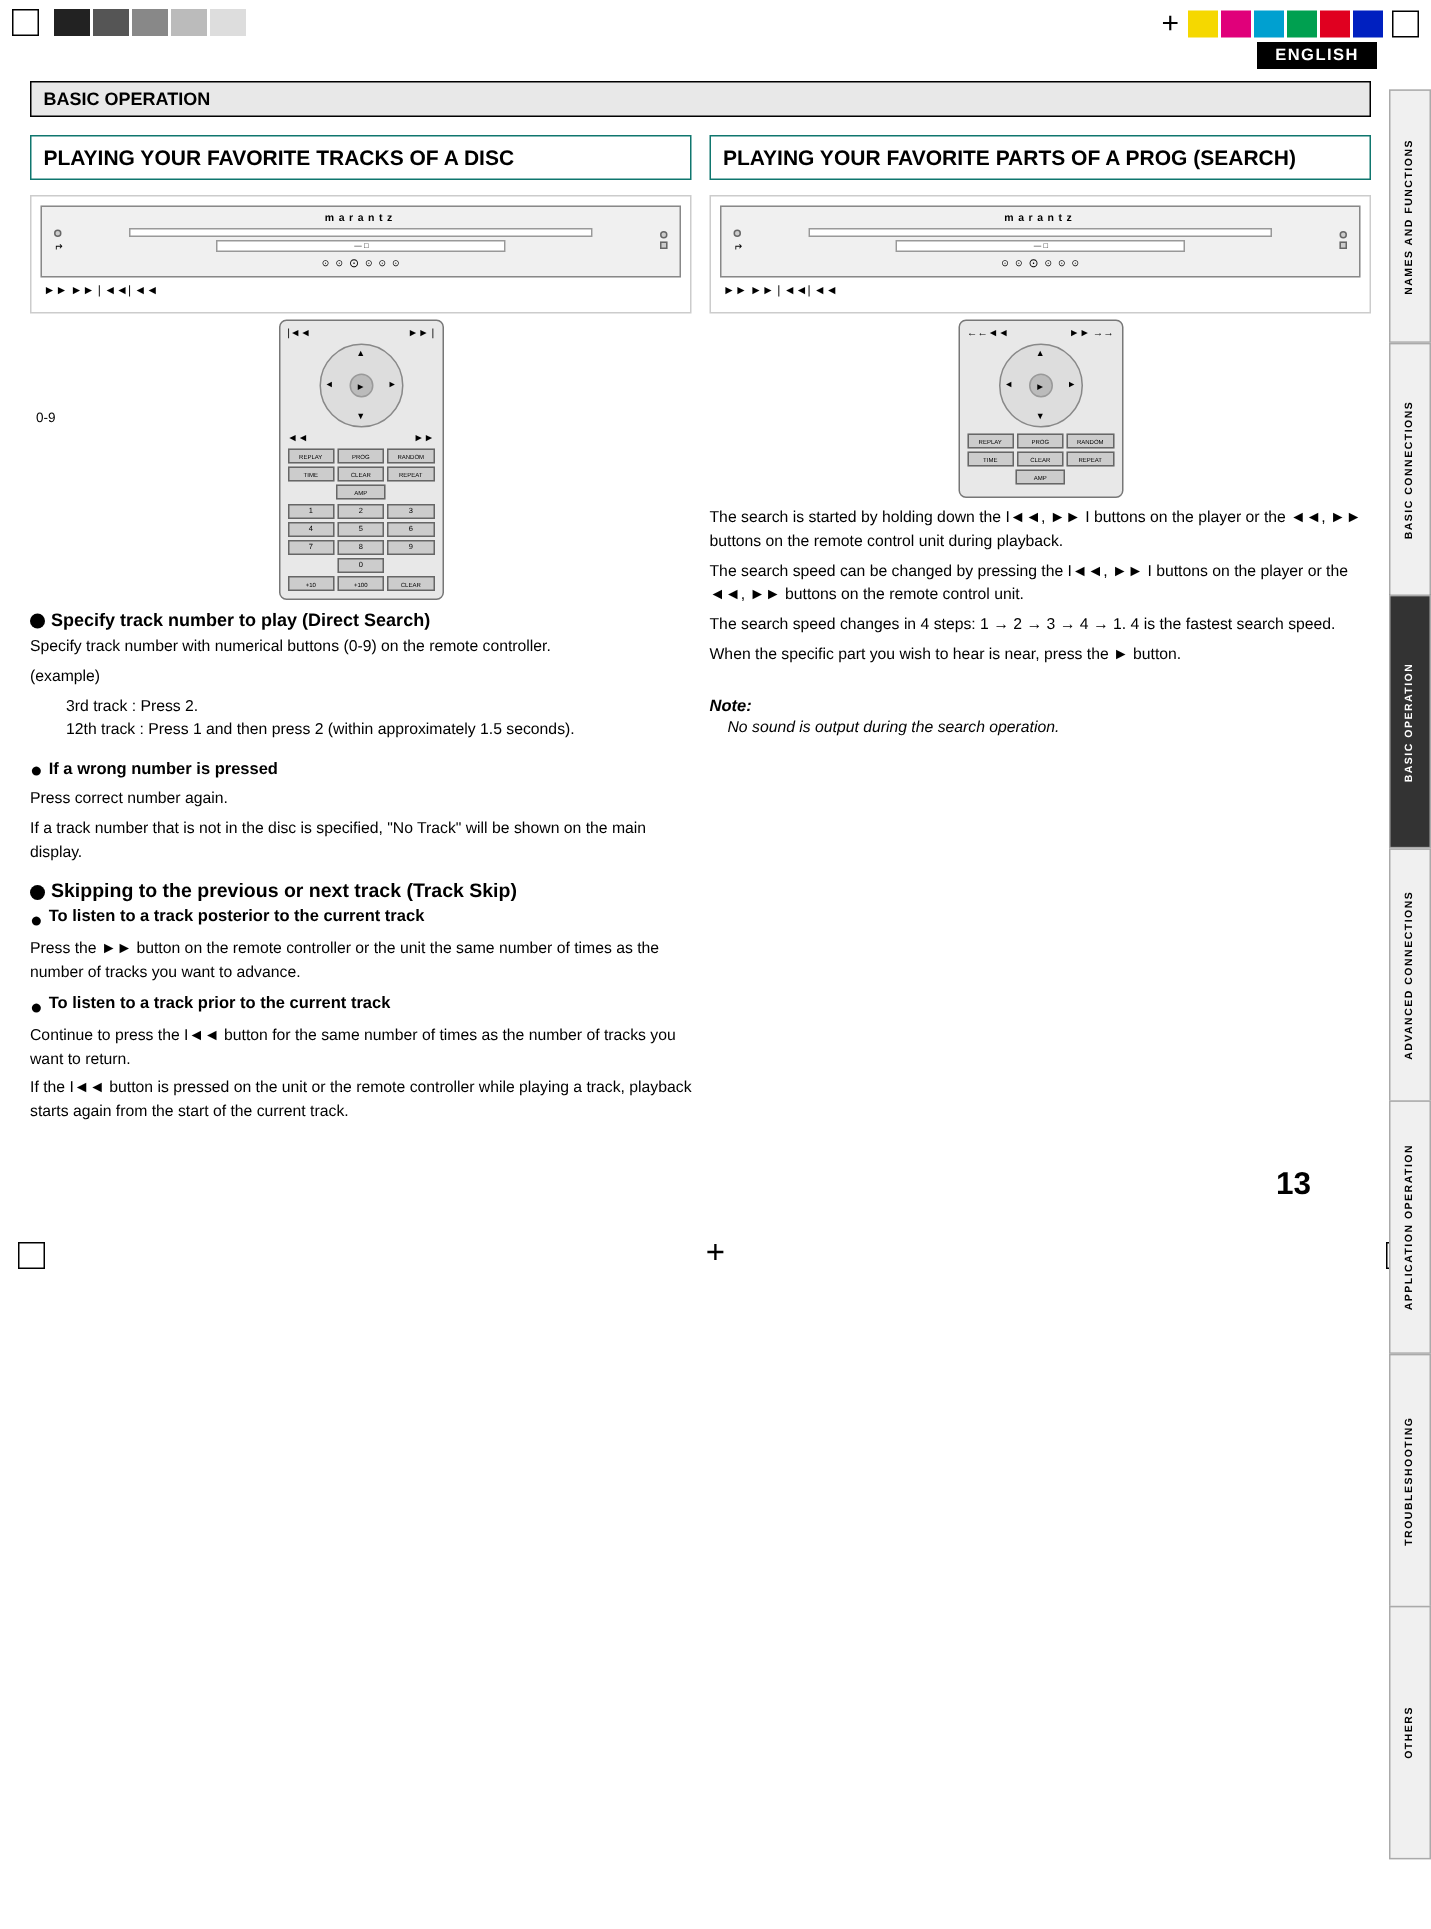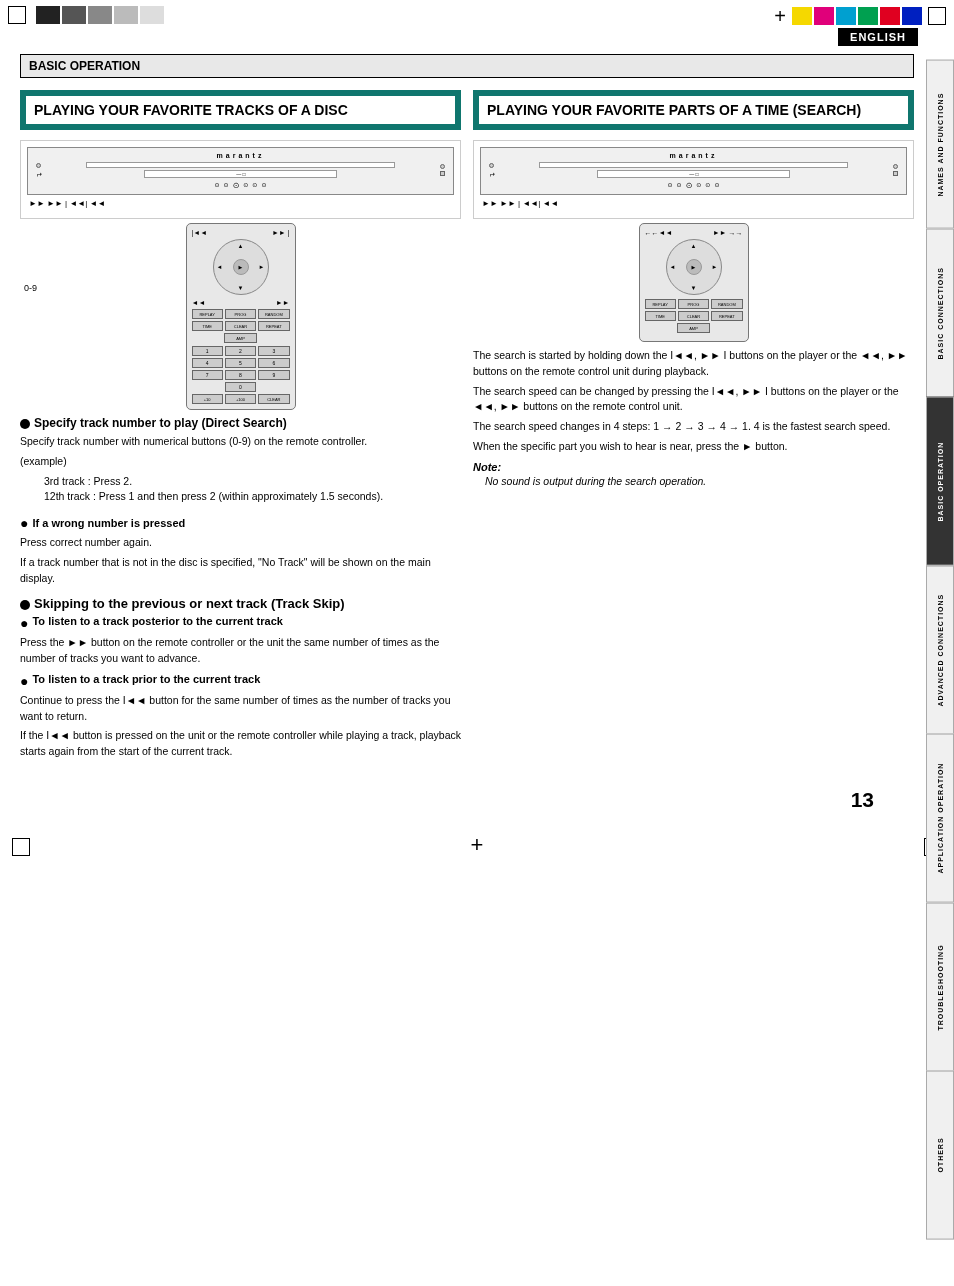--- a/index.html
+++ b/index.html
@@ -63,21 +63,21 @@
     
     .two-col {
       display: flex;
       gap: 12px;
     }
     .col-left { flex: 1; }
     .col-right { flex: 1; }
 
     
     .section-title-box {
-      border: 6px solid #0f766e;
+      border: 1px solid #0f766e;
       padding: 5px 8px;
       margin-bottom: 10px;
       background: #fff;
     }
     .section-title-box h2 {
       font-size: 14px;
       font-weight: bold;
       line-height: 1.3;
     }
 
@@ -334,21 +334,21 @@
           <span style="font-size:14px; flex-shrink:0;">●</span>
           <span style="font-size:11px; font-weight:bold;">To listen to a track prior to the current track</span>
         </div>
         <p class="body-text">Continue to press the I◄◄ button for the same number of times as the number of tracks you want to return.</p>
         <p class="body-text">If the I◄◄ button is pressed on the unit or the remote controller while playing a track, playback starts again from the start of the current track.</p>
       </div>
     </div>
 
     <div class="col-right">
       <div class="section-title-box">
-        <h2>PLAYING YOUR FAVORITE PARTS OF A TIME (SEARCH)</h2>
+        <h2>PLAYING YOUR FAVORITE PARTS OF A PROG (SEARCH)</h2>
       </div>
 
       <div class="device-wrapper">
         <div class="main-outer">
           <div style="border:1.5px solid #888; background:#f0f0f0; padding:4px; margin-bottom:4px;">
             <div style="font-size:7px; font-weight:bold; text-align:center; letter-spacing:3px; margin-bottom:3px;">marantz</div>
             <div style="display:flex; justify-content:space-between; align-items:center; padding:0 4px;">
               <div style="display:flex; flex-direction:column; gap:2px;">
                 <div style="width:5px;height:5px;border-radius:50%;border:1px solid #666;background:#ccc;"></div>
                 <div style="font-size:7px; transform:rotate(180deg);">↵</div>
@@ -407,21 +407,21 @@
             </div>
           </div>
         </div>
       </div>
 
       <p class="body-text" style="margin-top:6px;">The search is started by holding down the I◄◄, ►► I buttons on the player or the ◄◄, ►► buttons on the remote control unit during playback.</p>
       <p class="body-text">The search speed can be changed by pressing the I◄◄, ►► I buttons on the player or the ◄◄, ►► buttons on the remote control unit.</p>
       <p class="body-text">The search speed changes in 4 steps: 1 → 2 → 3 → 4 → 1. 4 is the fastest search speed.</p>
       <p class="body-text">When the specific part you wish to hear is near, press the ► button.</p>
 
-      <div style="margin-top:6px;">
+      <div style="margin-top:20px;">
         <p class="note-title">Note:</p>
         <p class="note-text">No sound is output during the search operation.</p>
       </div>
     </div>
   </div>
 
   <div class="page-number">13</div>
 </div>
 
 <div style="display:flex; justify-content:space-between; align-items:flex-end; padding:6px 12px; margin-top:8px;">

